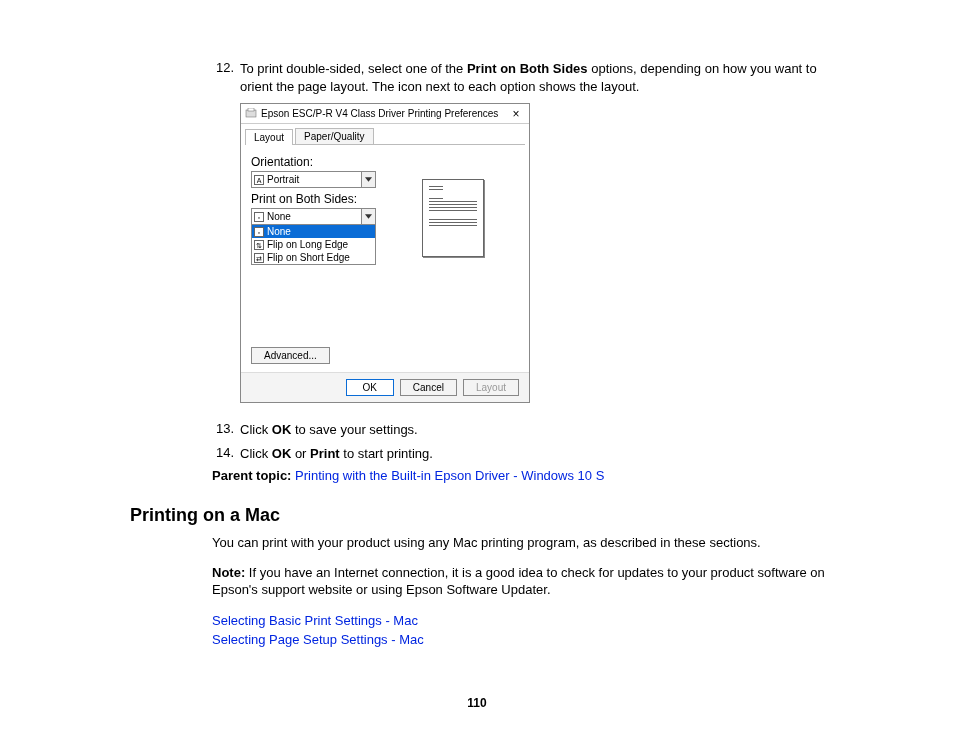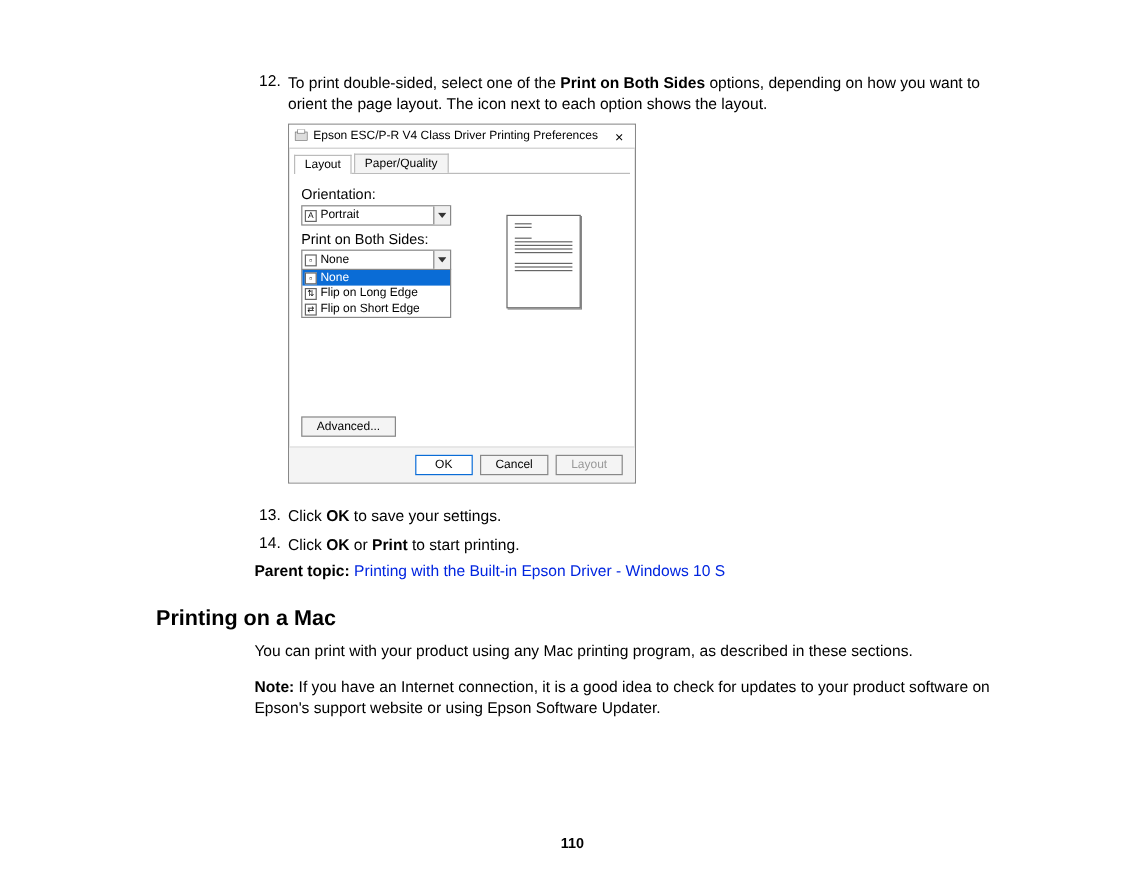--- a/index.html
+++ b/index.html
@@ -305,16 +305,20 @@
   </div>
 
   <div class="heading">Printing on a Mac</div>
 
   <div class="para">You can print with your product using any Mac printing program, as described in these sections.</div>
 
   <div class="para">
     <b>Note:</b><span> If you have an Internet connection, it is a good idea to check for updates to your product software on Epson's support website or using Epson Software Updater.</span>
   </div>
 
+  <div class="links-block">
+    <div><a class="link">Selecting Basic Print Settings - Mac</a></div>
+    <div><a class="link">Selecting Page Setup Settings - Mac</a></div>
+  </div>
 
 </div>
 
 <div class="pagenum">110</div>
 
 </body></html>

